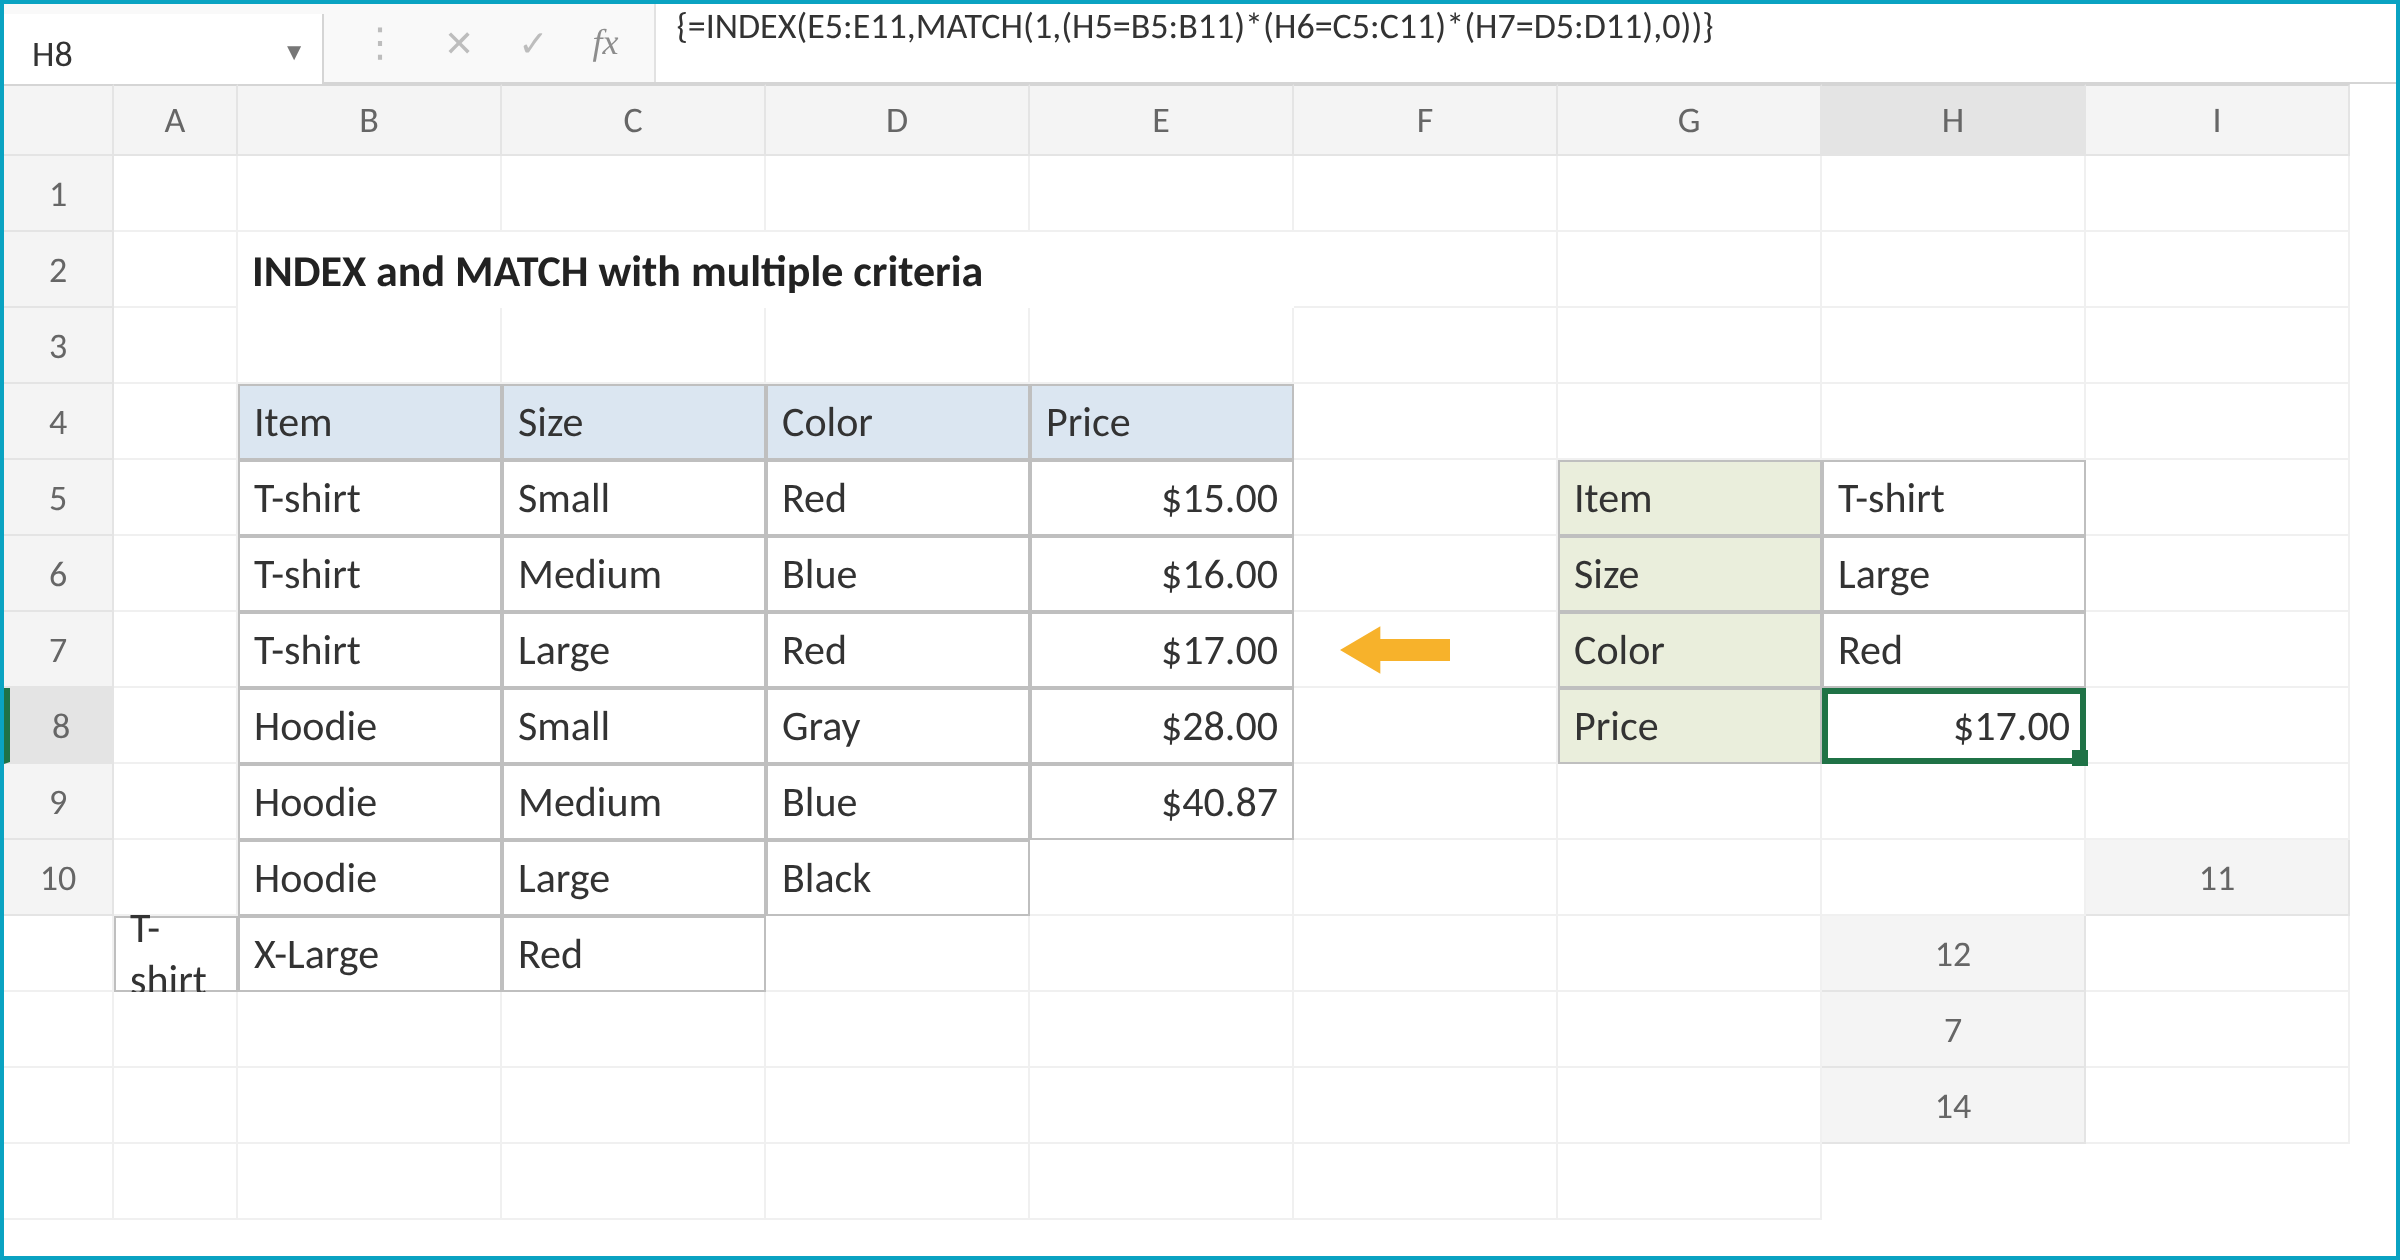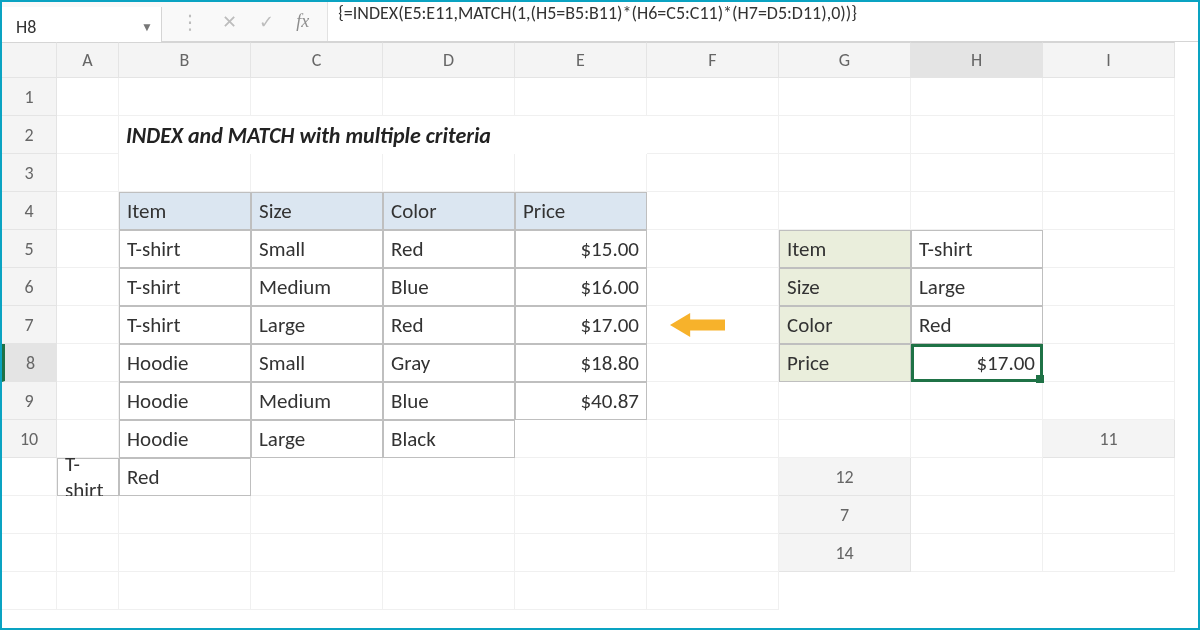--- a/index.html
+++ b/index.html
@@ -170,21 +170,21 @@
   <div class="cell"></div>
   <div class="cell"></div>
   <div class="cell"></div>
   <div class="cell"></div>
   <div class="cell"></div>
   <div class="cell"></div>
   <div class="cell"></div>
 
   <div class="rcell">2</div>
   <div class="cell"></div>
-  <div class="cell title" style="grid-column: span 4; border:none;font-style:italic;">INDEX and MATCH with multiple criteria</div>
+  <div class="cell title" style="grid-column: span 4; border:none;">INDEX and MATCH with multiple criteria</div>
   <div class="cell"></div>
   <div class="cell"></div>
   <div class="cell"></div>
   <div class="cell"></div>
 
   <div class="rcell">3</div>
   <div class="cell"></div>
   <div class="cell"></div>
   <div class="cell"></div>
   <div class="cell"></div>
@@ -236,21 +236,21 @@
   <div class="cell"></div>
   <div class="cell th2">Color</div>
   <div class="cell tb2">Red</div>
   <div class="cell"></div>
 
   <div class="rcell sel">8</div>
   <div class="cell"></div>
   <div class="cell tb">Hoodie</div>
   <div class="cell tb">Small</div>
   <div class="cell tb">Gray</div>
-  <div class="cell tb right">$18.80</div>
+  <div class="cell tb right">$28.00</div>
   <div class="cell"></div>
   <div class="cell th2">Price</div>
   <div class="cell tb2 right">$17.00</div>
   <div class="cell"></div>
 
   <div class="rcell">9</div>
   <div class="cell"></div>
   <div class="cell tb">Hoodie</div>
   <div class="cell tb">Medium</div>
   <div class="cell tb">Blue</div>
@@ -266,20 +266,21 @@
   <div class="cell tb">Large</div>
   <div class="cell tb">Black</div>
   <div class="cell"></div>
   <div class="cell"></div>
   <div class="cell"></div>
   <div class="cell"></div>
 
   <div class="rcell">11</div>
   <div class="cell"></div>
   <div class="cell tb">T-shirt</div>
+  <div class="cell tb">X-Large</div>
   <div class="cell tb">Red</div>
   <div class="cell"></div>
   <div class="cell"></div>
   <div class="cell"></div>
   <div class="cell"></div>
 
   <div class="rcell">12</div>
   <div class="cell"></div>
     <div class="cell"></div>
     <div class="cell"></div>

